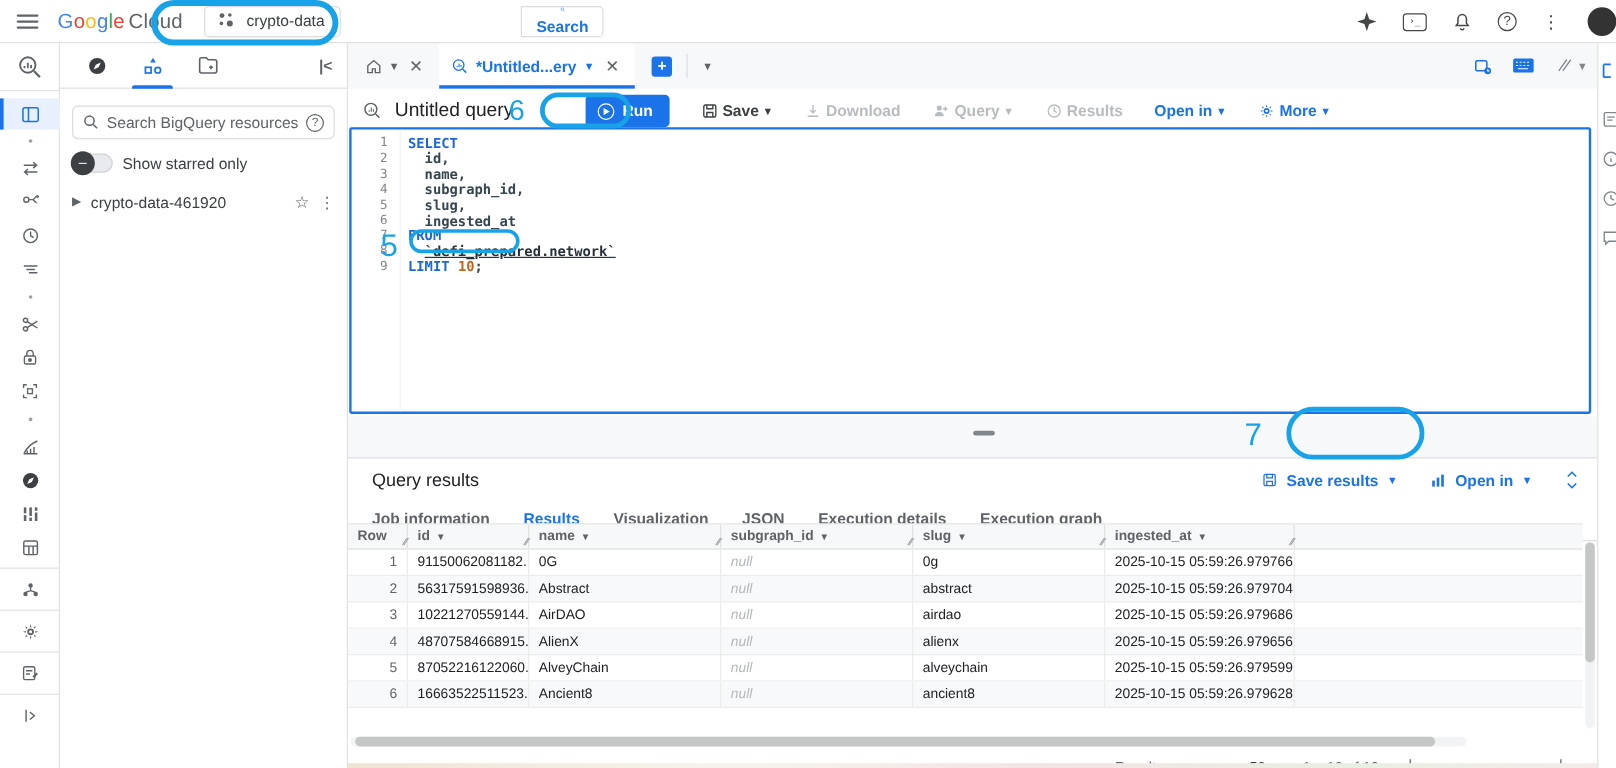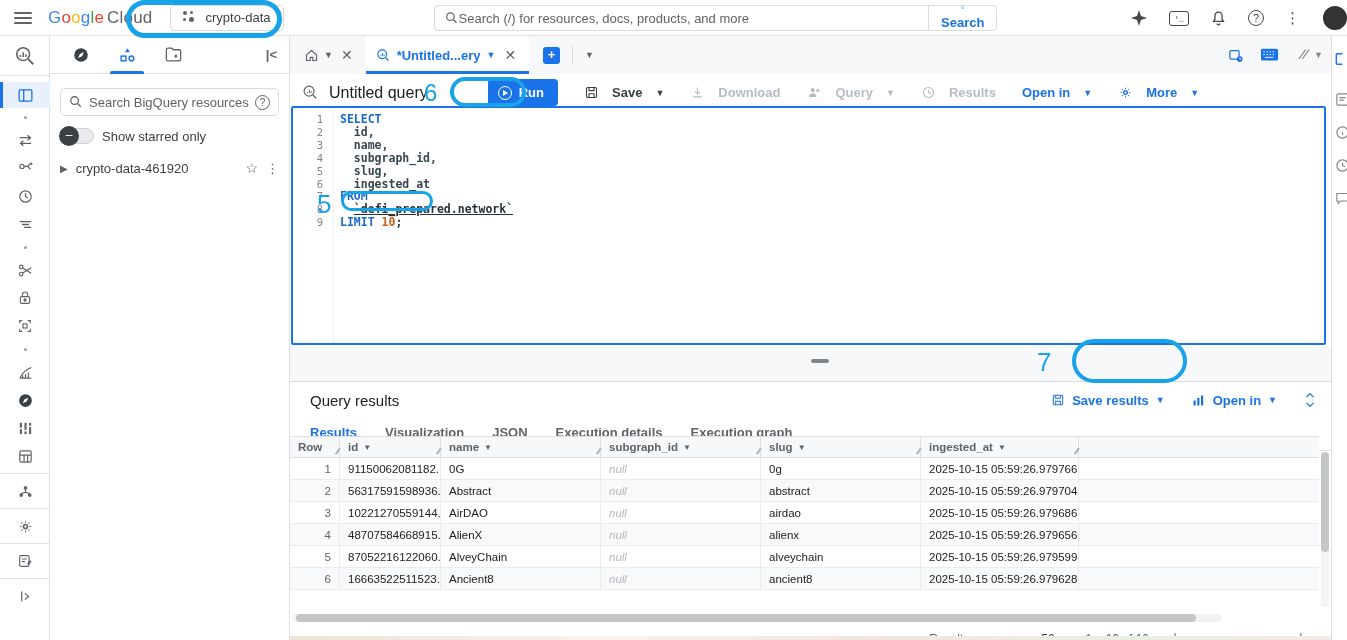--- a/index.html
+++ b/index.html
@@ -75,21 +75,21 @@
   .qtab .label { color:#1a73e8; font-size:13px; font-weight:bold; }
   .addtab { width:17px; height:17px; background:#1a73e8; color:#fff; border-radius:3px; font-size:13px; line-height:16px; text-align:center; margin-left:14px; cursor:pointer; font-weight:bold; }
   .strip-div { width:1px; height:20px; background:#dadce0; margin:0 12px; }
   .strip-right { margin-left:auto; display:flex; align-items:center; gap:16px; padding-right:8px; }
 
   .toolbar { position:absolute; left:0; top:38px; right:0; height:37px; background:#fff; display:flex; align-items:center; }
   .tb-title { font-size:16px; color:#202124; margin-left:10px; }
   .run-btn { margin-left:60px; height:27px; background:#1a73e8; color:#fff; border:none; border-radius:4px; padding:0 14px 0 10px; font-size:13px; font-weight:bold; display:flex; align-items:center; gap:7px; cursor:pointer; }
   .play { width:14px; height:14px; border:1.5px solid #fff; border-radius:50%; display:flex; align-items:center; justify-content:center; }
   .play i { width:0; height:0; border-left:5px solid #fff; border-top:3.5px solid transparent; border-bottom:3.5px solid transparent; margin-left:1px; }
-  .tb-btn { display:flex; align-items:center; gap:13px; font-size:13px; font-weight:bold; color:#3c4043; margin-left:26px; cursor:pointer; background:none; border:none; font-family:"Liberation Sans",sans-serif; }
+  .tb-btn { display:flex; align-items:center; gap:3px; font-size:13px; font-weight:bold; color:#3c4043; margin-left:26px; cursor:pointer; background:none; border:none; font-family:"Liberation Sans",sans-serif; }
   .tb-btn.disabled { color:#b8bcc1; cursor:default; }
   .tb-btn.blue { color:#1a73e8; }
   .tb-caret { font-size:9px; }
 
   
   .editor { position:absolute; left:1px; top:70px; right:5px; height:239px; background:#fff; border:2px solid #1a73e8; border-radius:2px; display:flex; overflow:hidden; }
   .gutter { width:40px; padding-top:5px; text-align:right; color:#80868b; font-family:"DejaVu Sans Mono",monospace; font-size:10.5px; line-height:12.9px; padding-right:10px; flex:none; }
   .code { padding-top:5px; font-family:"DejaVu Sans Mono",monospace; font-size:11.5px; line-height:12.9px; white-space:pre; flex:1; border-left:1px solid #f1f3f4; padding-left:6px; }
   .code .kw { color:#1967d2; font-weight:bold; }
   .code .id { color:#37474f; font-weight:bold; }
@@ -164,27 +164,20 @@
   <button class="proj-btn">
     <span class="proj-ic">
         <b></b>
         <b></b>
         <b></b>
         <b></b>
       </span>
     <span>crypto-data</span>
   </button>
   <div class="searchwrap">
-    <div class="searchbox">
-      <svg width="14" height="14" viewBox="0 0 20 20">
-          <circle cx="8" cy="8" r="5.5" fill="none" stroke="#5f6368" stroke-width="1.8"></circle>
-          <path d="M12.5 12.5 L17 17" stroke="#5f6368" stroke-width="1.8"></path>
-        </svg>
-      <input placeholder="Search (/) for resources, docs, products, and more" style="">
-    </div>
     <button class="searchbtn">
       <svg width="14" height="14" viewBox="0 0 20 20">
           <circle cx="8" cy="8" r="5.5" fill="none" stroke="#1a73e8" stroke-width="2"></circle>
           <path d="M12.5 12.5 L17 17" stroke="#1a73e8" stroke-width="2"></path>
         </svg>
       <span>Search</span>
     </button>
   </div>
   <div class="top-icons">
     <span class="tic">
@@ -520,20 +513,21 @@
           <span>Open in</span>
             <span class="tb-caret">▼</span>
         </button>
         <svg width="14" height="18" viewBox="0 0 24 30" fill="none" stroke="#1a73e8" stroke-width="2.2">
             <path d="M6 10 L12 4 L18 10"></path>
             <path d="M6 20 L12 26 L18 20"></path>
           </svg>
       </div>
     </div>
     <div class="res-tabs">
+      <span class="res-tab">Job information</span>
       <span class="res-tab active">Results</span>
       <span class="res-tab">Visualization</span>
       <span class="res-tab">JSON</span>
       <span class="res-tab">Execution details</span>
       <span class="res-tab">Execution graph</span>
     </div>
 
     <div class="tablewrap">
       <div class="thead" id="thead">
           <div class="th col-row">Row<span class="rz">//</span></div>

